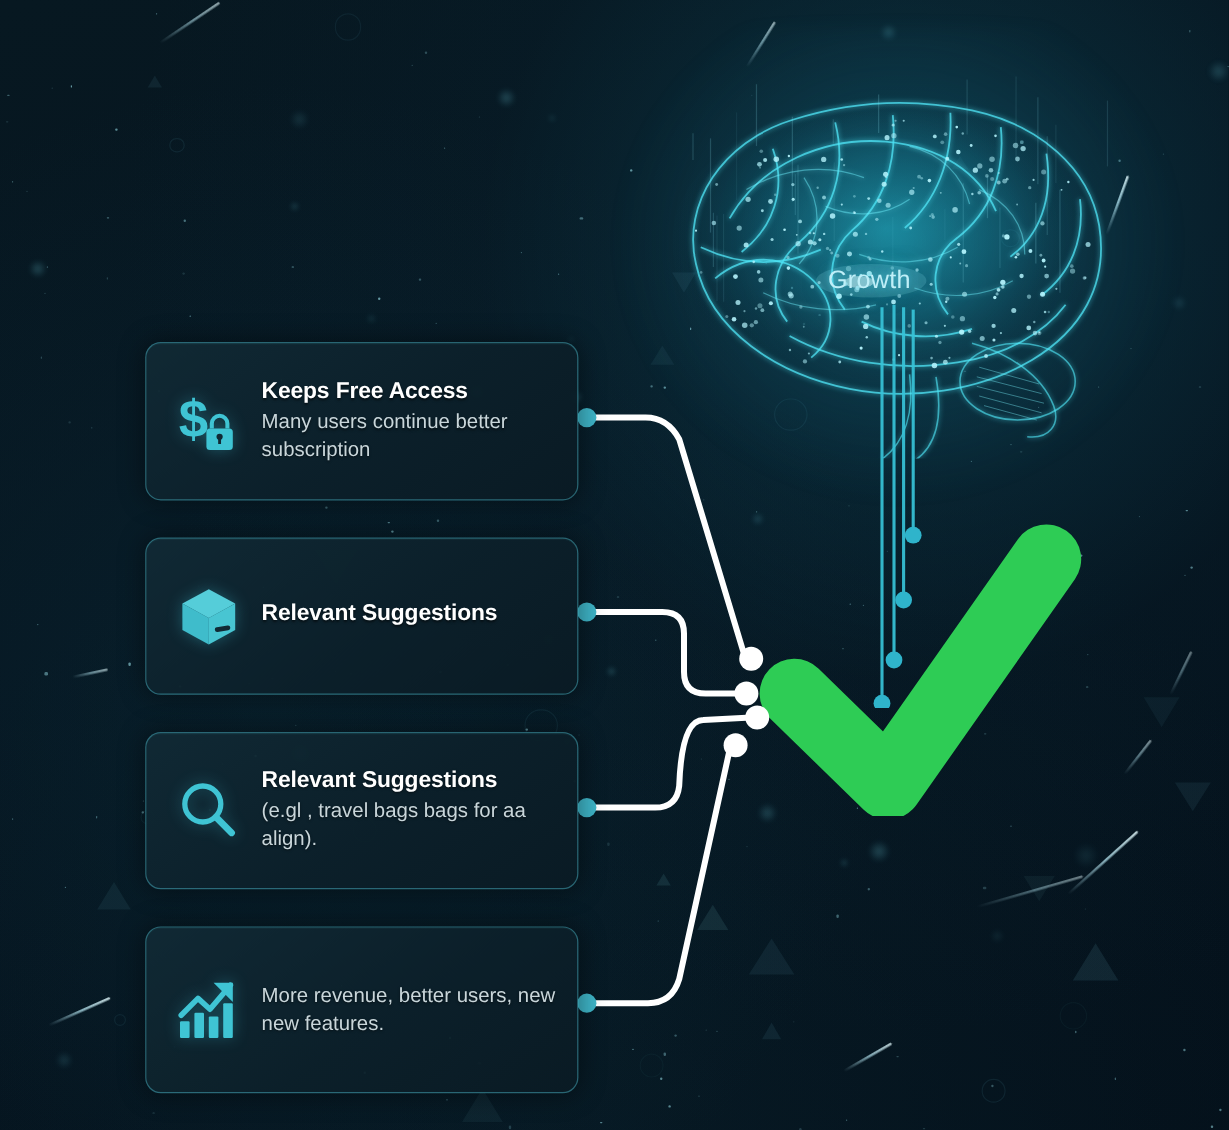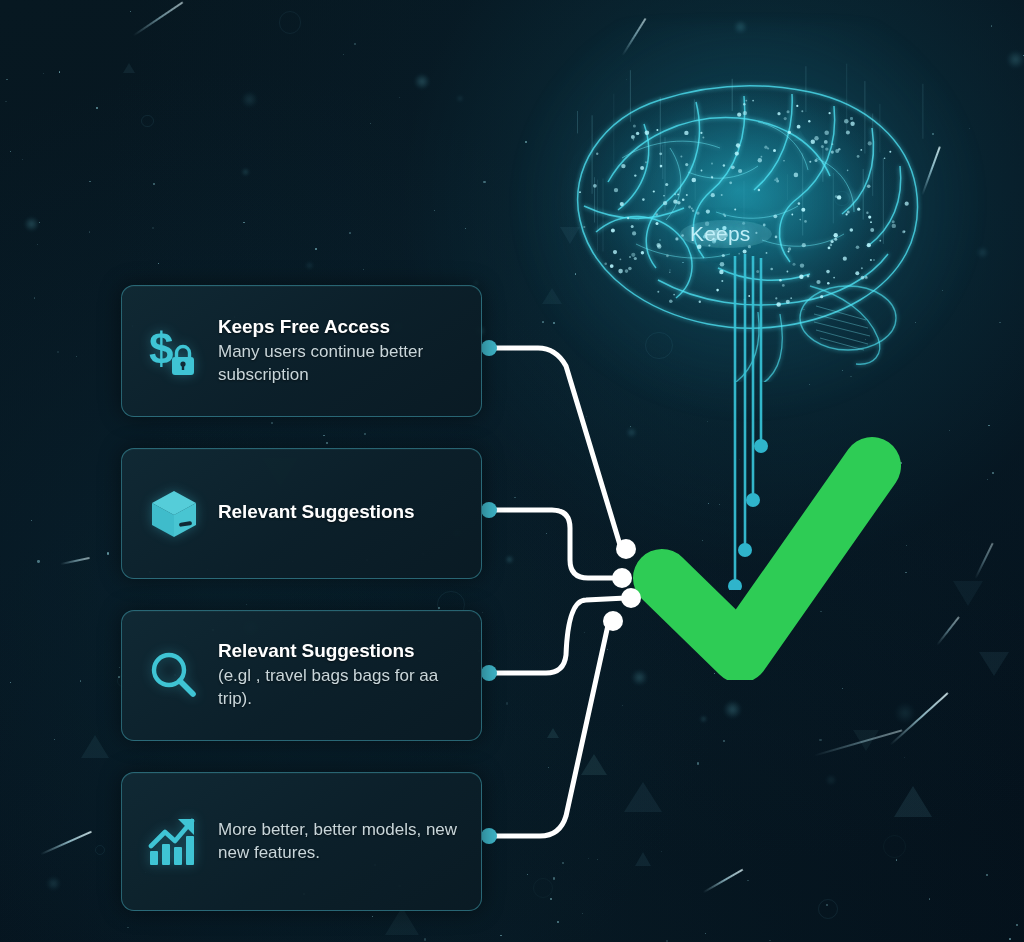--- a/index.html
+++ b/index.html
@@ -633,21 +633,21 @@
           <path d="M114.8,83.2 L114.8,117.1" opacity="0.42"></path>
           <path d="M285.3,111.0 L285.3,161.4" opacity="0.38"></path>
           <path d="M82.4,8.2 L82.4,59.7" opacity="0.55"></path>
           <path d="M55.0,116.4 L55.0,189.5" opacity="0.28"></path>
           <path d="M184.2,16.8 L184.2,48.9" opacity="0.61"></path>
           <path d="M112.3,35.3 L112.3,106.2" opacity="0.57"></path>
           <path d="M29.5,49.0 L29.5,71.4" opacity="0.51"></path>
           <path d="M44.1,53.3 L44.1,131.8" opacity="0.55"></path>
         </g>
     </svg>
-    <div id="memory-label">Keeps</div>
+    <div id="memory-label">Growth</div>
   </div>
 
   <svg id="tendrils" viewBox="0 0 120 340">
     <g stroke="#37c3d8" stroke-width="2.6" fill="none" stroke-opacity="0.92">
       <path d="M35,6 L35,378"></path>
       <path d="M45,4 L45,300"></path>
       <path d="M53,6 L53,250"></path>
       <path d="M61,8 L61,196"></path>
     </g>
     <g fill="#2fb4cb">
@@ -717,35 +717,35 @@
 
   <div class="card" id="card-2">
     <div class="card-icon">
       <svg width="54" height="54" viewBox="0 0 54 54">
         <circle cx="22" cy="21" r="15" fill="none" stroke="#3fc4d4" stroke-width="4.4"></circle>
         <path d="M33,32 L46,45" stroke="#3fc4d4" stroke-width="5.6" stroke-linecap="round"></path>
       </svg>
     </div>
     <div class="card-text">
       <div class="card-title">Relevant Suggestions</div>
-      <div class="card-desc">(e.gl , travel bags bags for aa trip).</div>
+      <div class="card-desc">(e.gl , travel bags bags for aa align).</div>
     </div>
   </div>
 
   <div class="card" id="card-3">
     <div class="card-icon">
       <svg width="54" height="54" viewBox="0 0 54 54">
         <g fill="#3fc4d4">
           <rect x="3" y="36" width="8" height="14" rx="1"></rect>
           <rect x="15" y="29" width="8" height="21" rx="1"></rect>
           <rect x="27" y="32" width="8" height="18" rx="1"></rect>
           <rect x="39" y="21" width="8" height="29" rx="1"></rect>
         </g>
         <path d="M4,31 L18,17 L28,26 L45,6" fill="none" stroke="#3fc4d4" stroke-width="4.6" stroke-linecap="round" stroke-linejoin="round"></path>
         <path d="M31,4 L47,4 L47,20 Z" fill="#3fc4d4"></path>
       </svg>
     </div>
     <div class="card-text">
-      <div class="card-desc">More better, better models, new new features.</div>
+      <div class="card-desc">More revenue, better users, new new features.</div>
     </div>
   </div>
 
 </div>
 
 </body></html>

